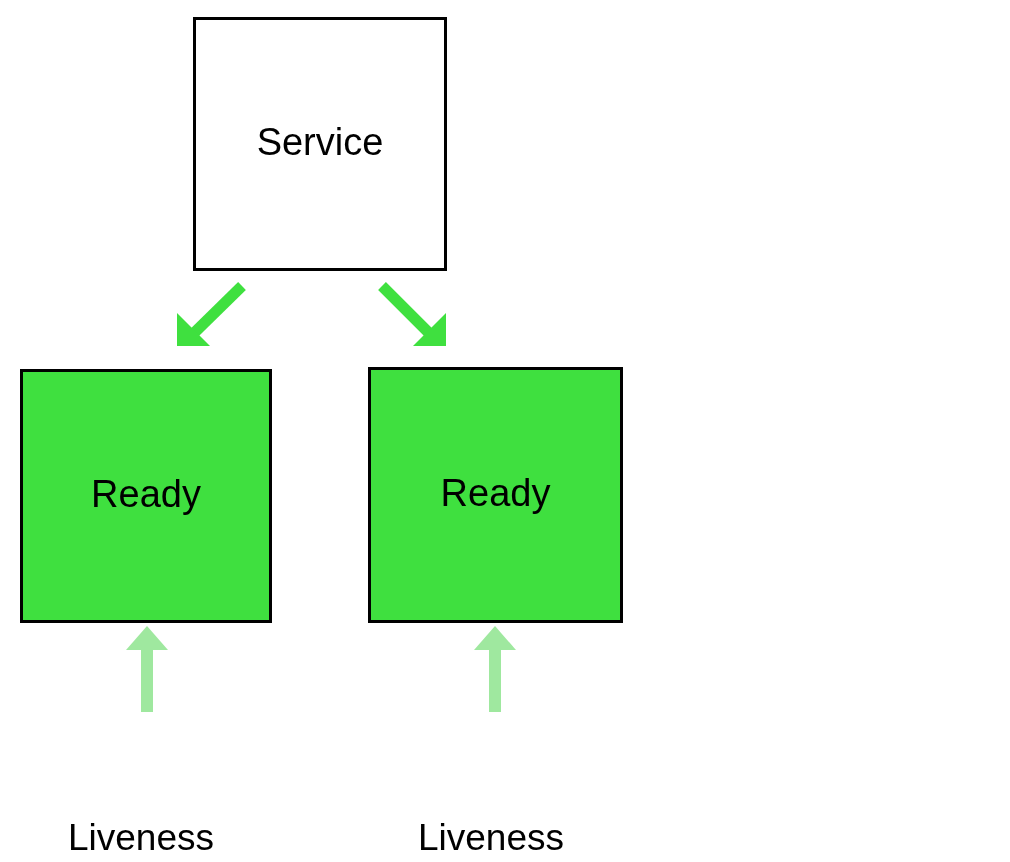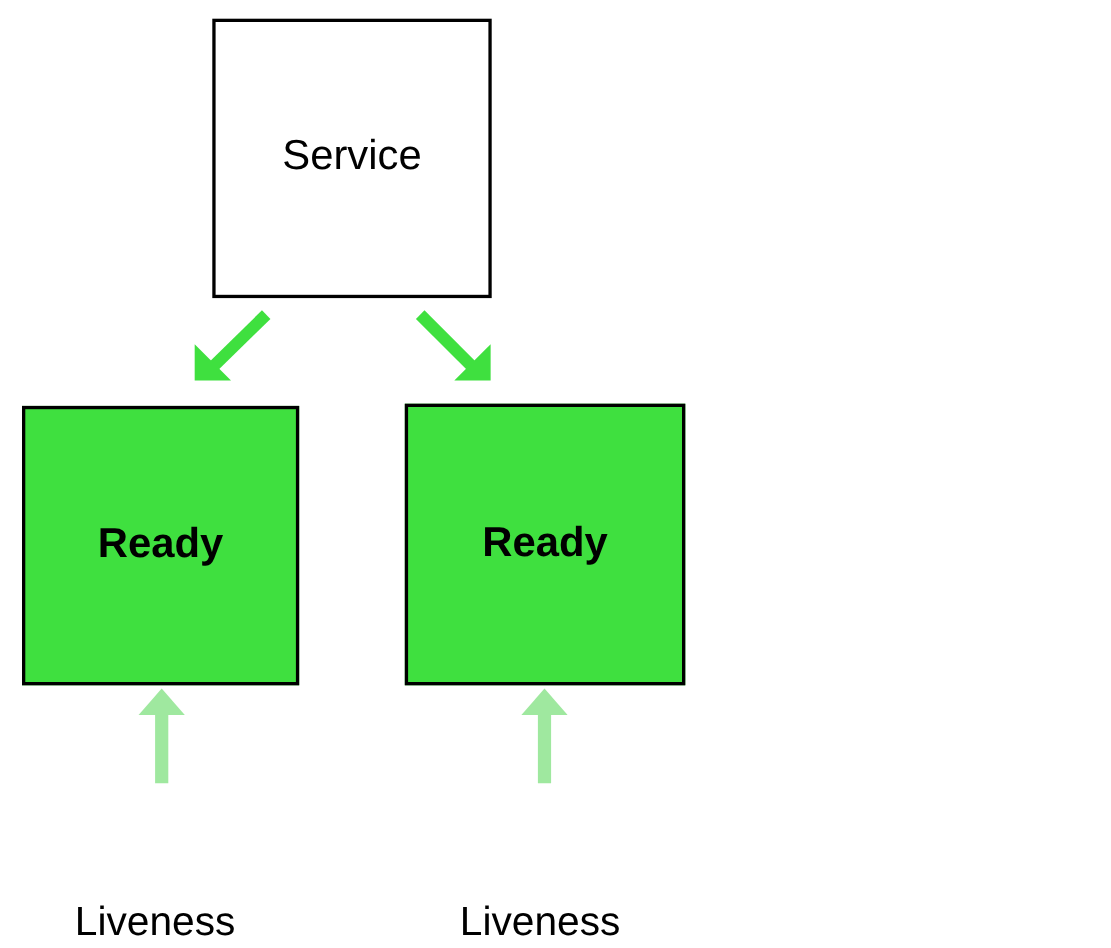--- a/index.html
+++ b/index.html
@@ -55,21 +55,20 @@
   #ready-node-right {
     left: 368px;
     top: 367px;
     width: 255px;
     height: 256px;
     background: #3FE03F;
   }
   #ready-node-left .node-label,
   #ready-node-right .node-label {
     transform: translateY(-2px);
-    font-weight: bold;
   }
   .edge-svg {
     position: absolute;
     overflow: visible;
     pointer-events: none;
   }
   #edge-service-left {
     left: 160px;
     top: 272px;
     width: 110px;

